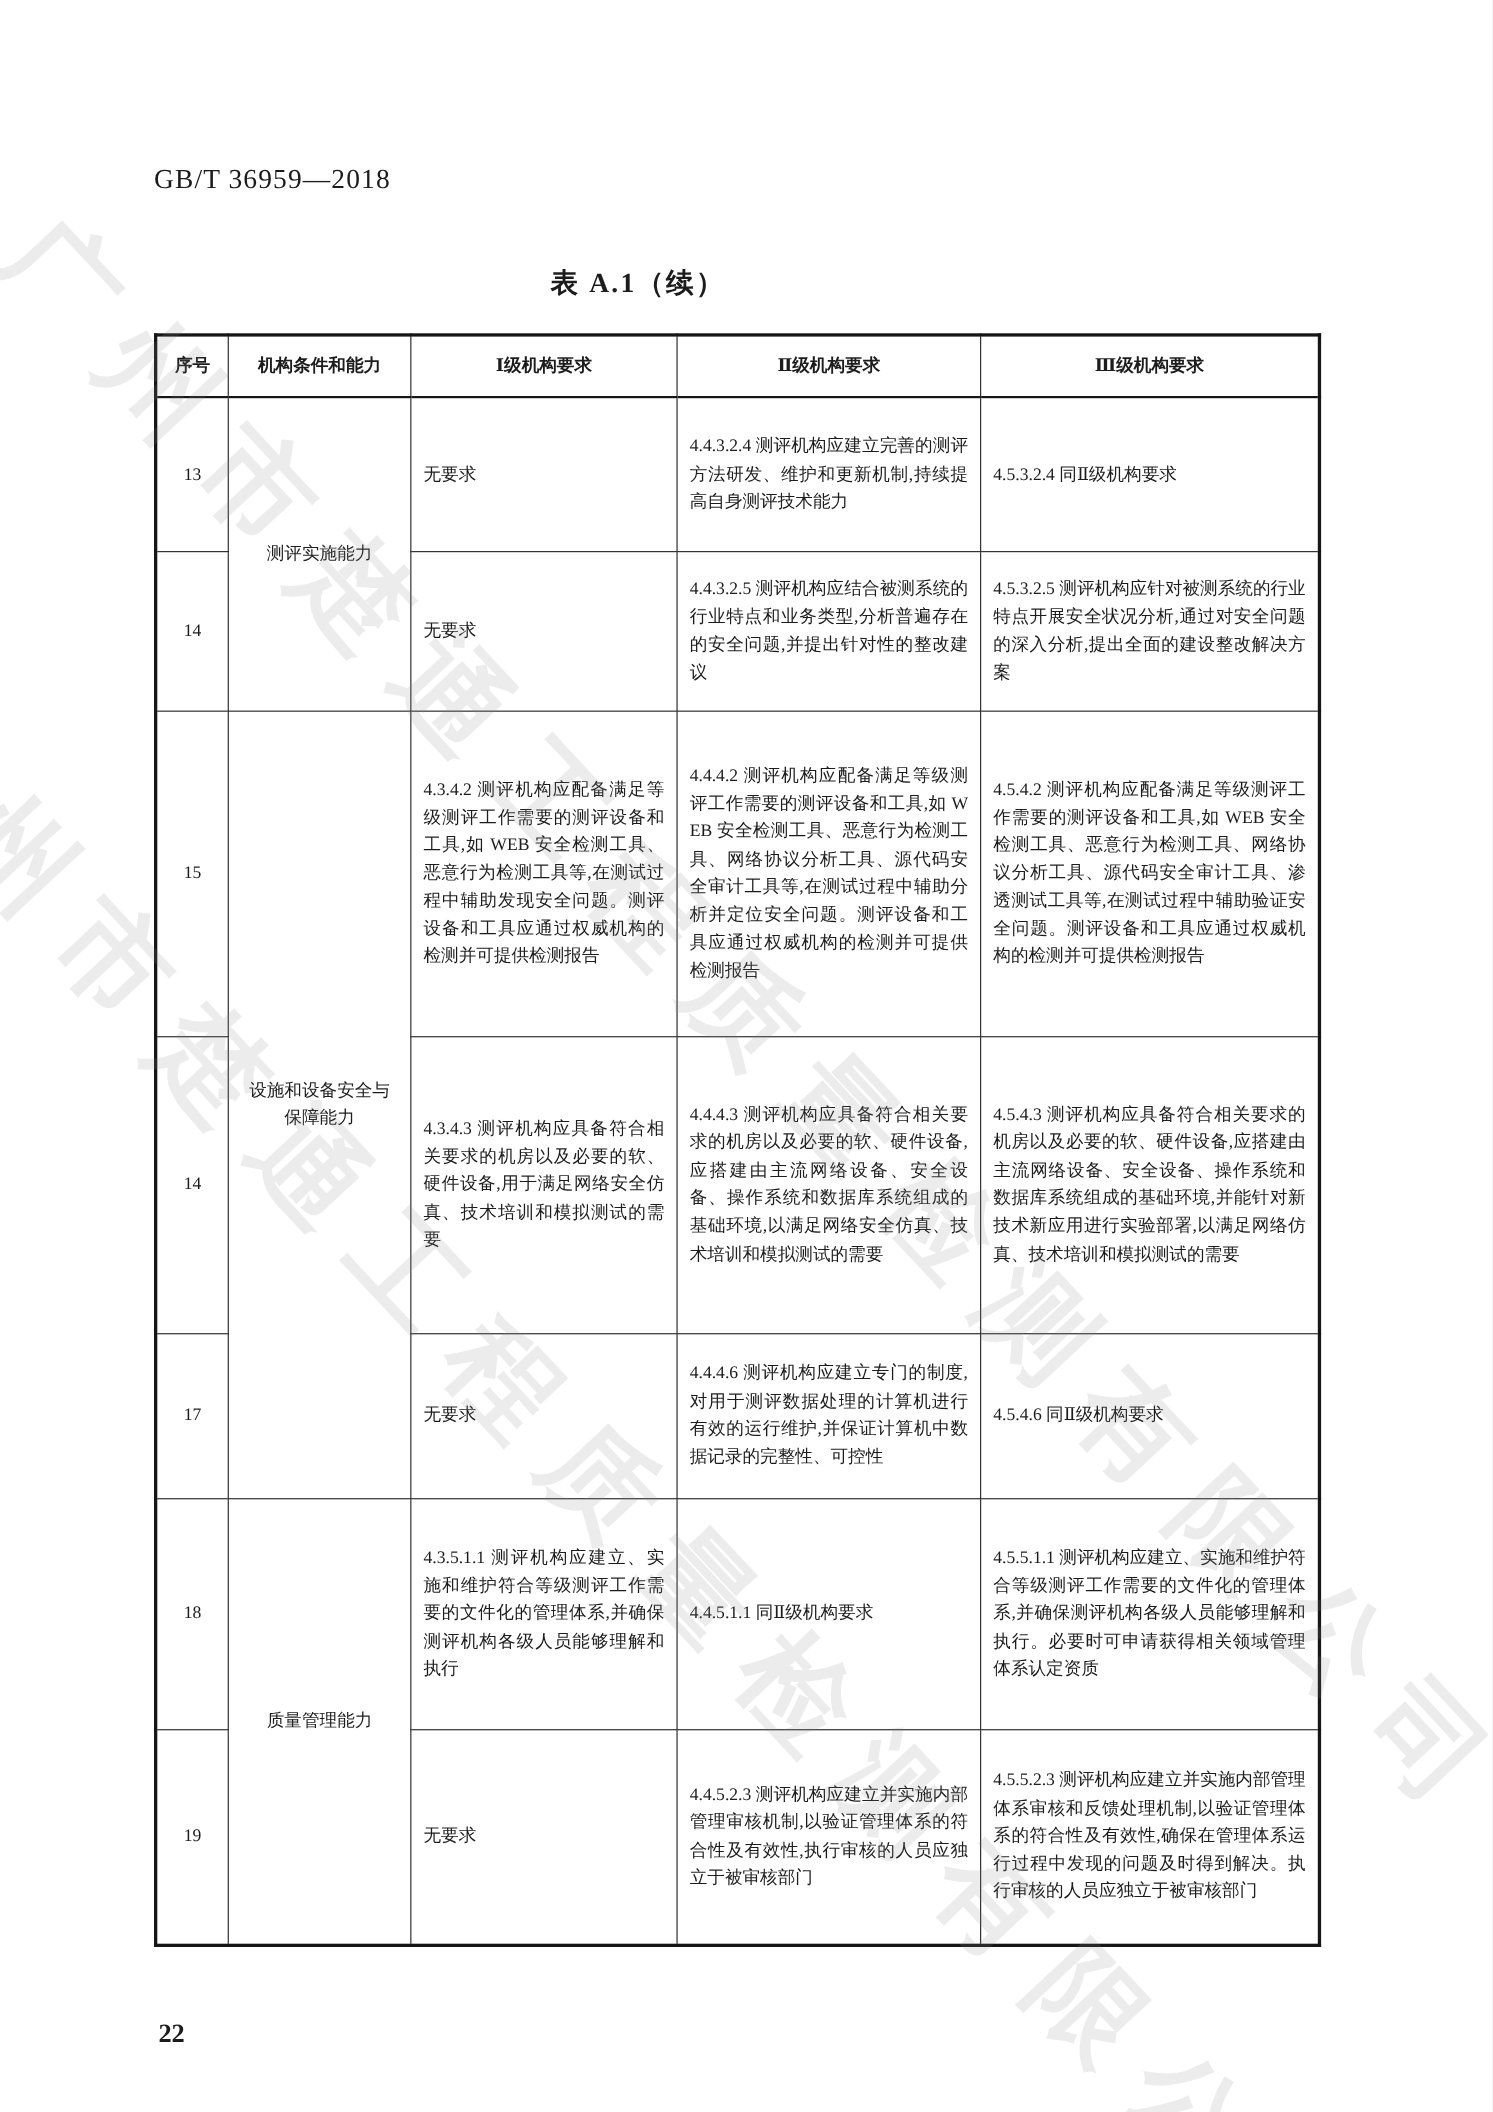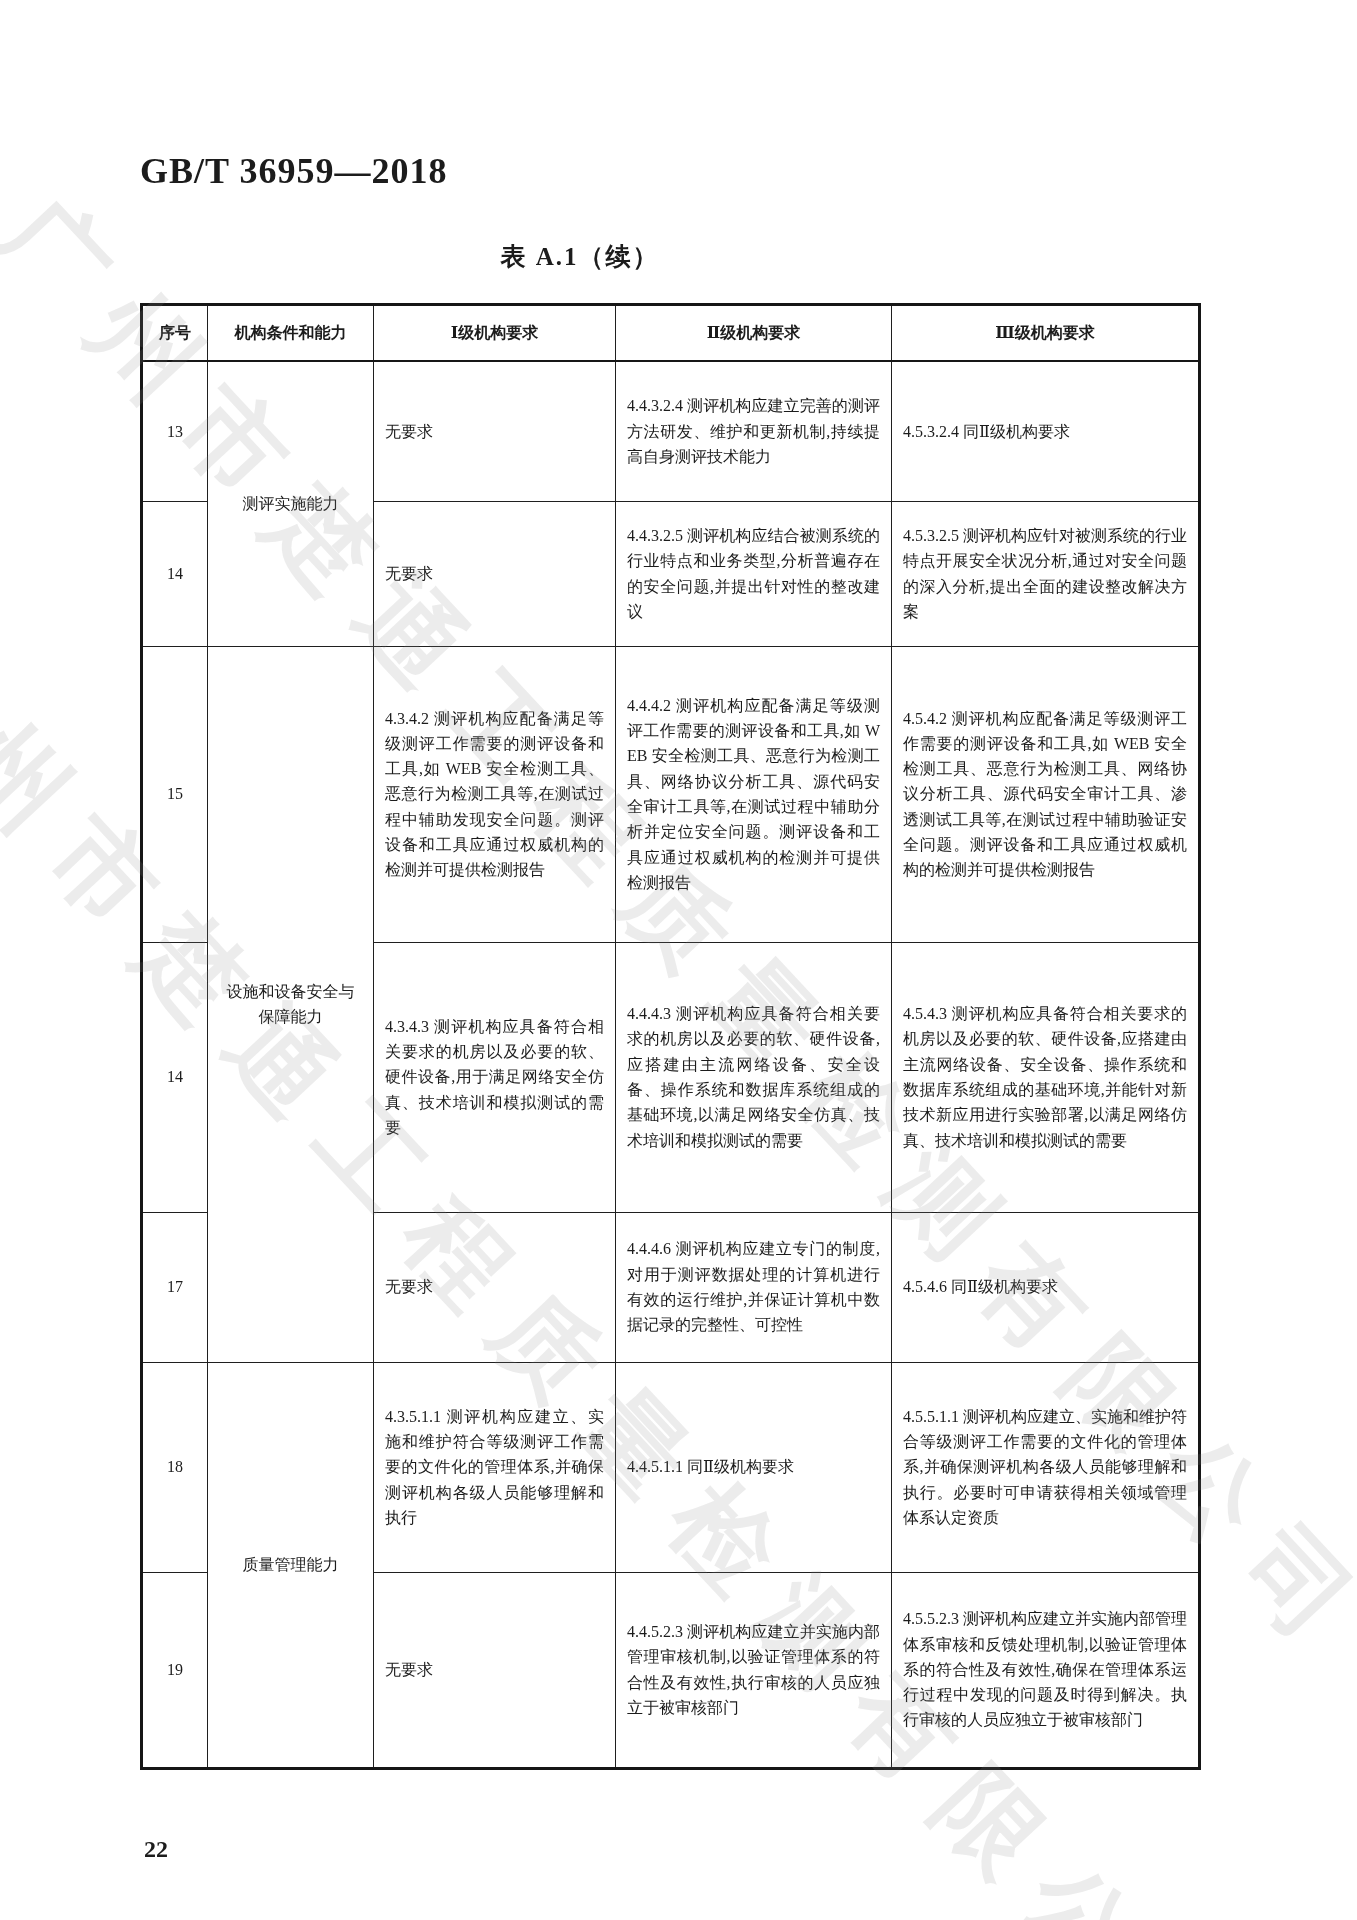--- a/index.html
+++ b/index.html
@@ -7,21 +7,21 @@
     position:relative;
     width:1357px;height:1920px;
     margin:0 auto;
     background:#ffffff;
     overflow:hidden;
     font-family:"Liberation Serif","DejaVu Serif",serif;
     color:#1c1c1c;
   }
   .doc-number{
     position:absolute;left:140px;top:150px;
-    font-size:36px;font-weight:bold;letter-spacing:1px;
+    font-size:25px;font-weight:normal;letter-spacing:1px;
   }
   .table-title{
     position:absolute;left:0;top:240px;width:1160px;
     text-align:center;font-size:25px;font-weight:bold;letter-spacing:2px;
   }
   .req-table{
     position:absolute;left:140px;top:303px;width:1058px;
     border-collapse:collapse;table-layout:fixed;
     z-index:1;background:transparent;
   }

